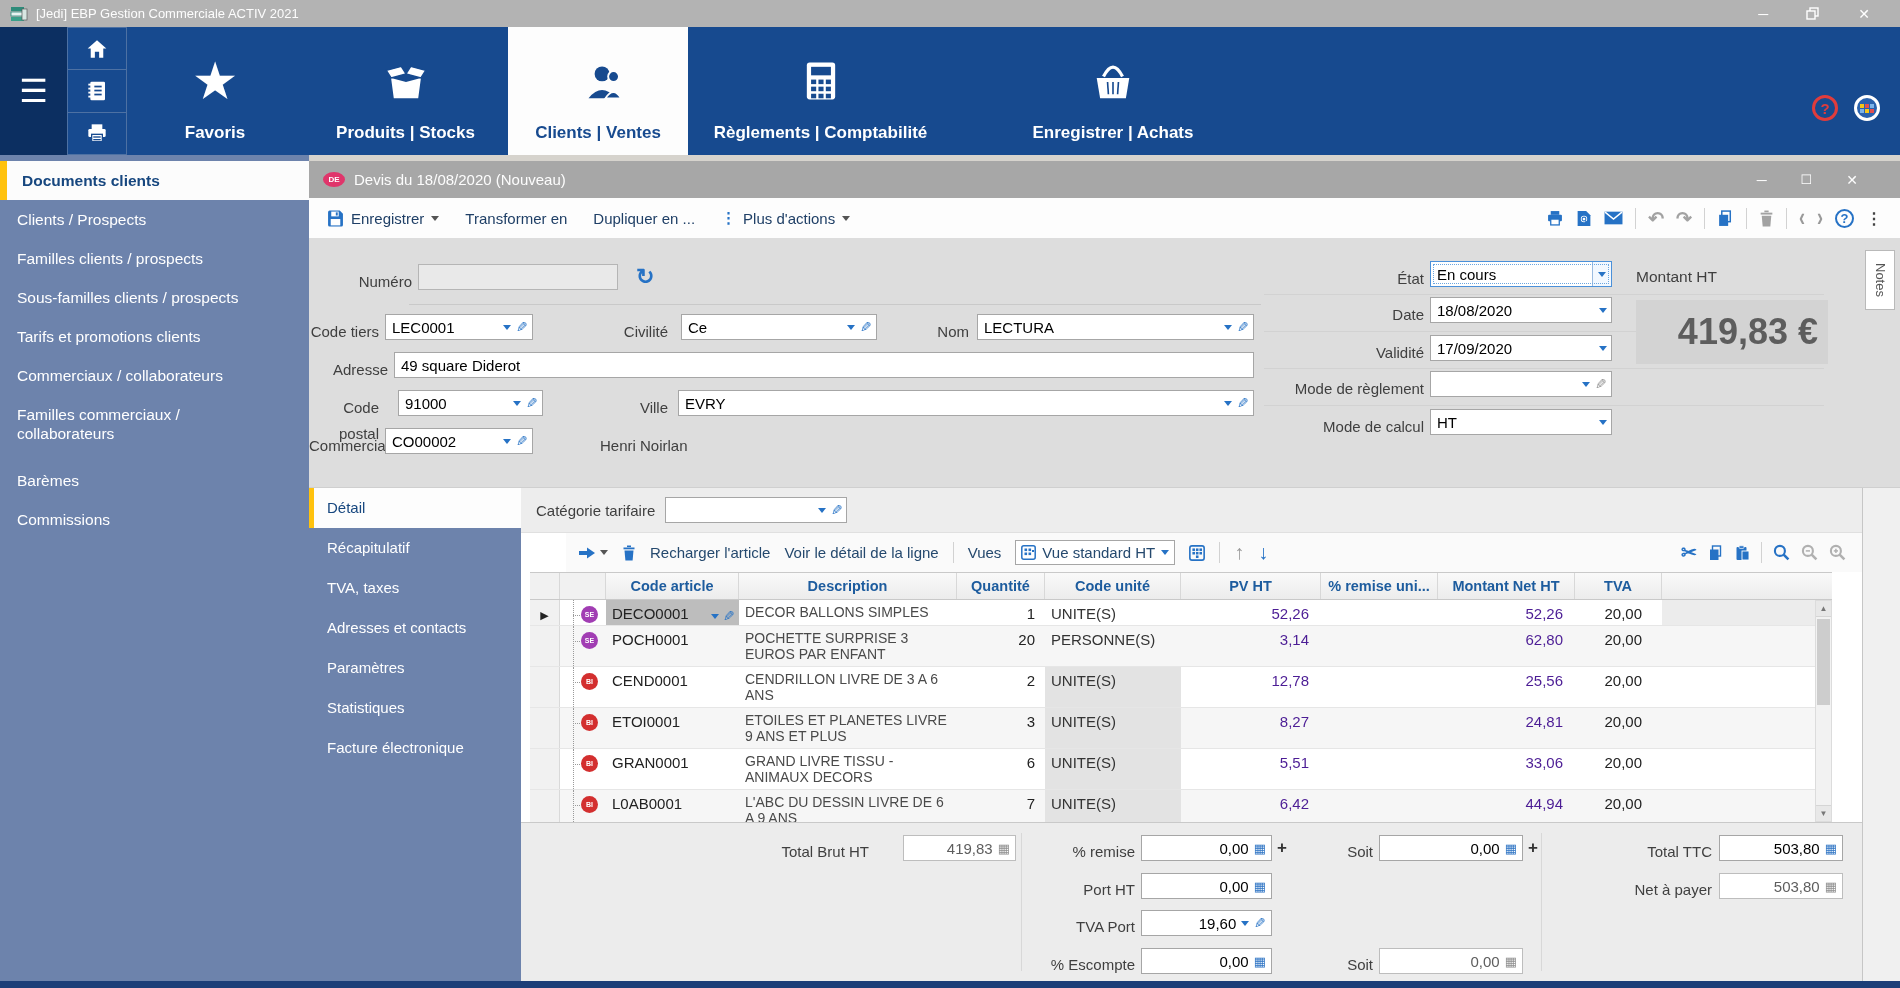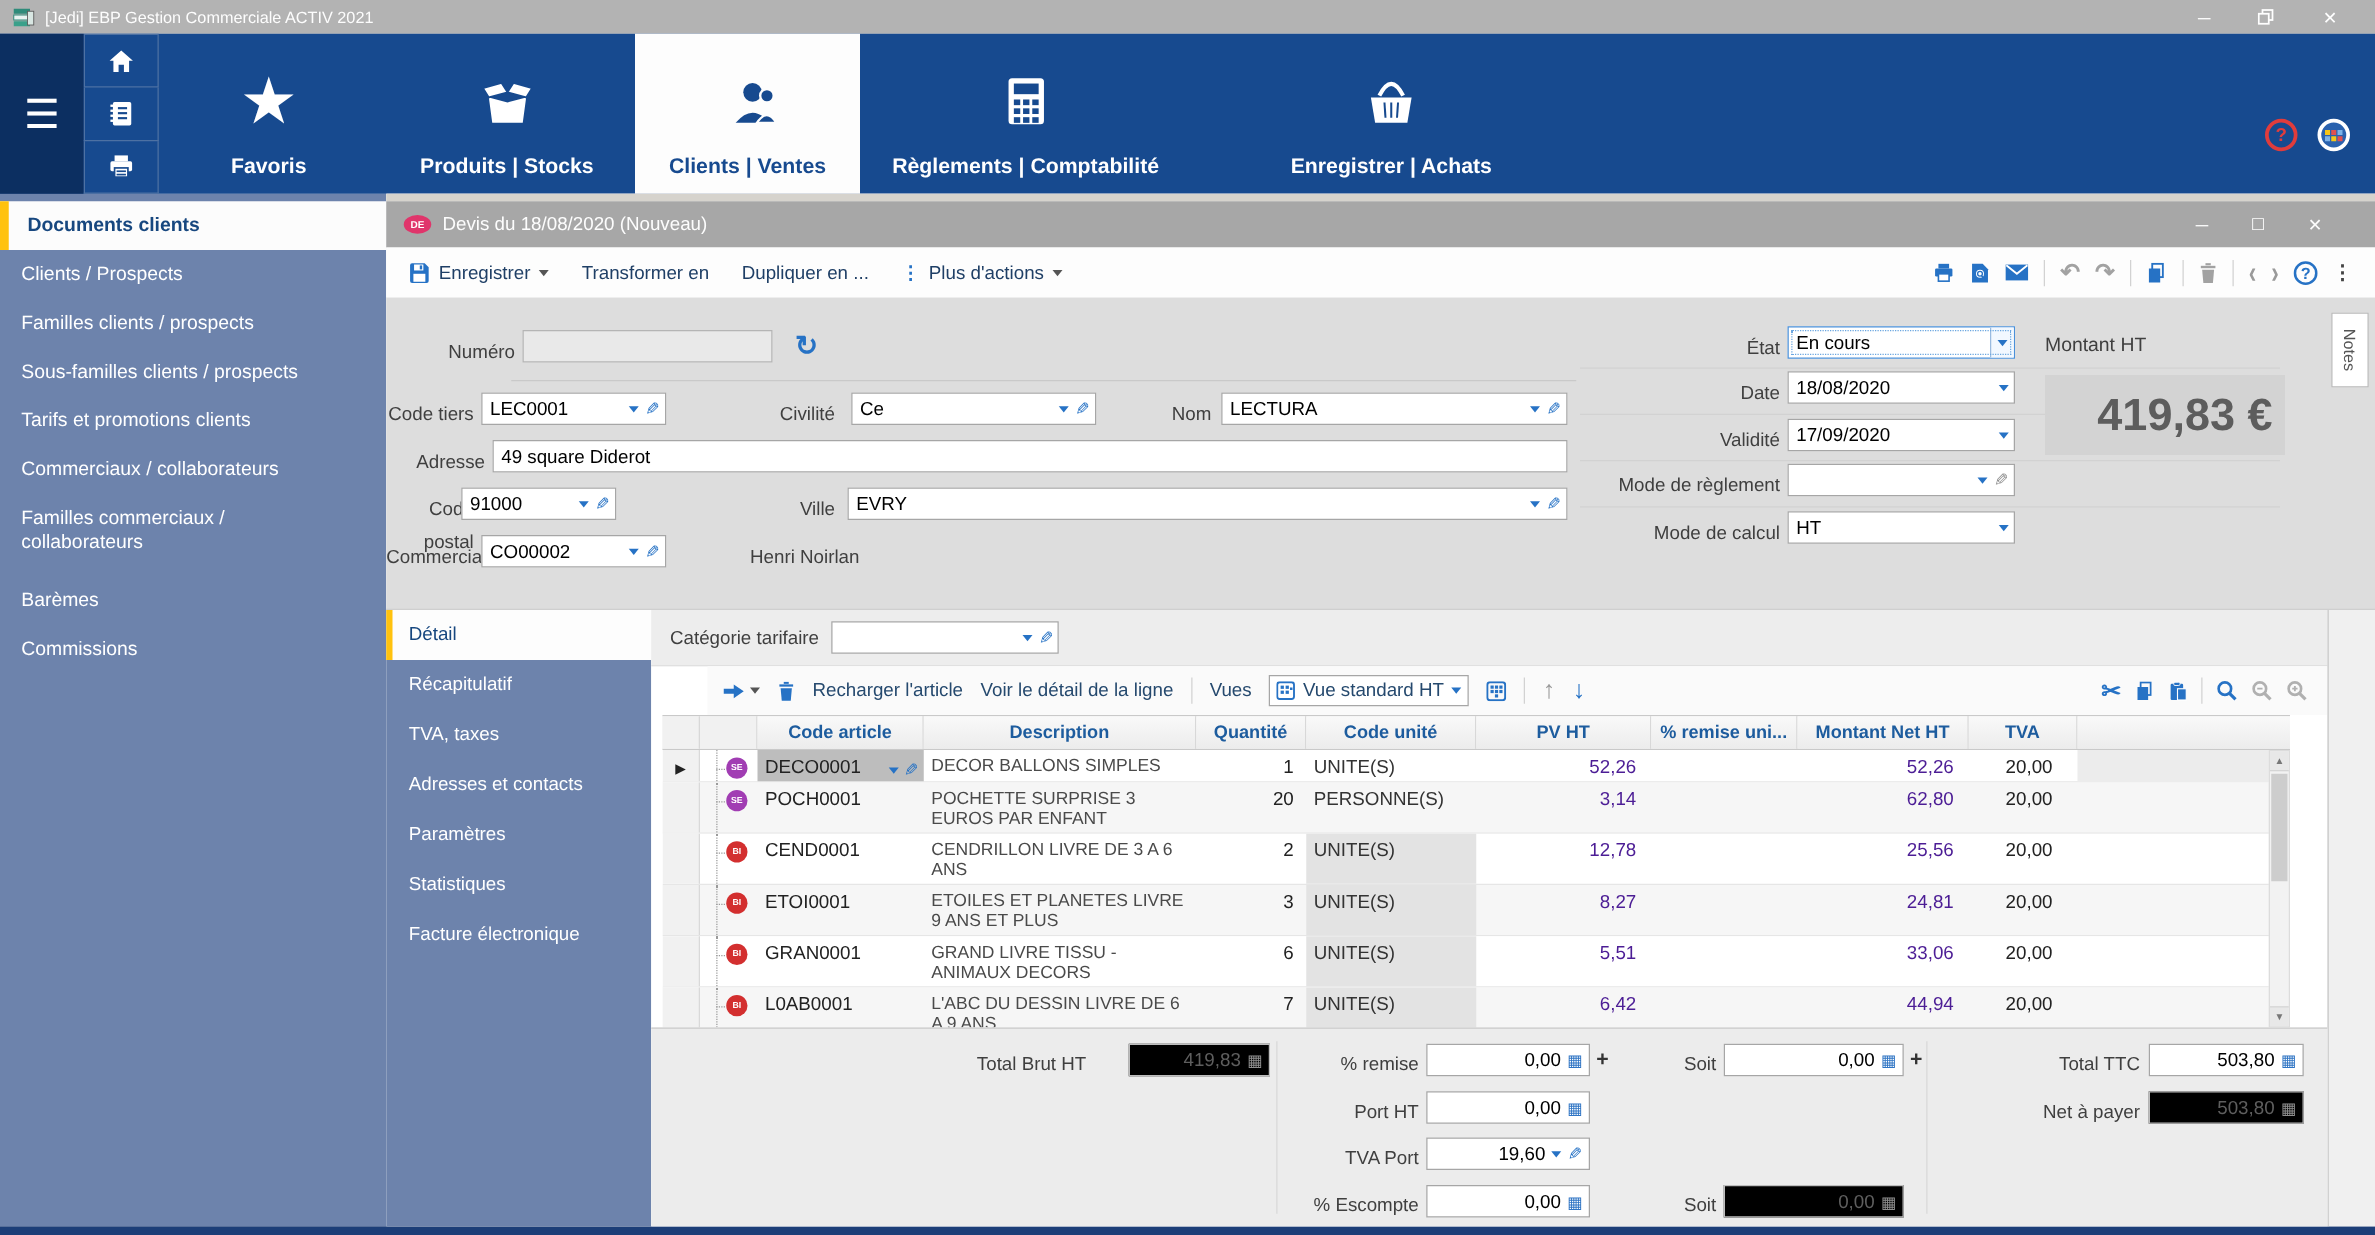--- a/index.html
+++ b/index.html
@@ -106,21 +106,21 @@
   .scroll { position: absolute; top: 0; right: 0; bottom: 0; width: 17px; background: #f2f2f2; border: 1px solid #dcdcdc; }
   .sbtn { height: 16px; background: #e8e8e8; border-bottom: 1px solid #d5d5d5; color: #777; font-size: 8px; text-align: center; line-height: 16px; }
   .sbtn.bot { position: absolute; bottom: 0; left: 0; right: 0; border-top: 1px solid #d5d5d5; border-bottom: none; }
   .sthumb { position: absolute; top: 18px; left: 1px; right: 1px; height: 86px; background: #cdcdcd; }
 
   
   .footer { height: 159px; background: #ececec; border-top: 1px solid #c9c9c9; position: relative; font-size: 15px; }
   .fl { position: absolute; color: #3f3f3f; text-align: right; height: 26px; line-height: 26px; }
   .ff { position: absolute; height: 26px; background: #fff; border: 1px solid #a6a6a6; display: flex; align-items: center; padding: 0 5px; gap: 5px; }
   .ff .val { flex: 1; text-align: right; }
-  .ff.gray { background: #000000; border-color: #bdbdbd; color: #5e5e5e; padding-left: 28px; }
+  .ff.gray { background: #ffffff; border-color: #bdbdbd; color: #5e5e5e; padding-left: 28px; }
   .fvsep { position: absolute; width: 1px; background: #d8d8d8; top: 10px; height: 138px; }
   .plus { position: absolute; font-weight: bold; color: #333; font-size: 17px; }
 
   .bottomstrip { height: 7px; background: #1c3e78; }
   svg { display: block; }
 </style>
 </head>
 <body>
 
 <div class="titlebar">
@@ -374,21 +374,21 @@
           <span class="dd"></span>
           <span class="pencil">✎</span>
         </span>
 
       <span class="hl" style="left:9px;top:119px;width:70px">Adresse</span>
       <span class="hf" style="left:85px;top:114px;width:860px">
           <span class="val">49 square Diderot</span>
         </span>
 
       <span class="hl" style="left:0;top:157px;width:70px">Code postal</span>
-      <span class="hf" style="left:60px;top:152px;width:124px">
+      <span class="hf" style="left:89px;top:152px;width:145px">
           <span class="val">91000</span>
           <span class="dd"></span>
           <span class="pencil">✎</span>
         </span>
       <span class="hl" style="left:289px;top:157px;width:70px">Ville</span>
       <span class="hf" style="left:369px;top:152px;width:576px">
           <span class="val">EVRY</span>
           <span class="dd"></span>
           <span class="pencil">✎</span>
         </span>

